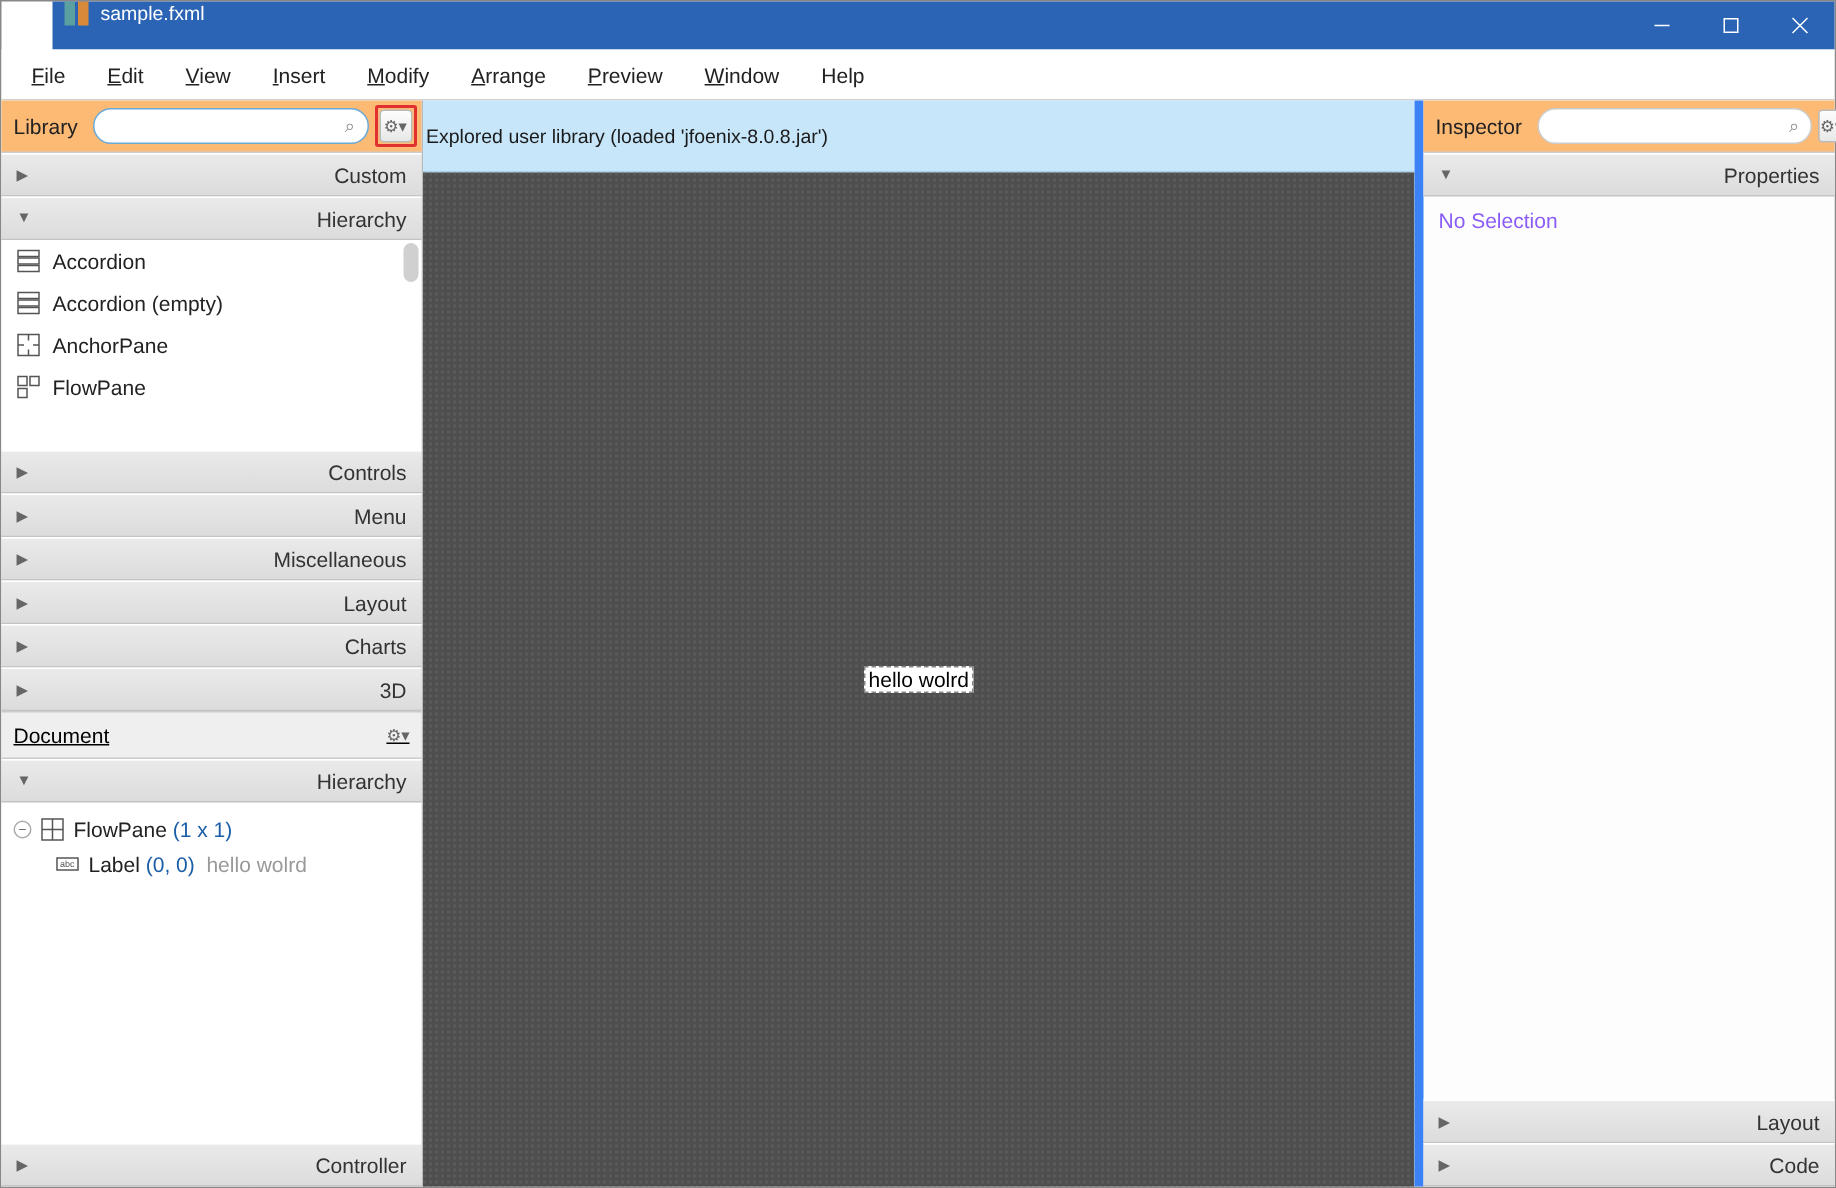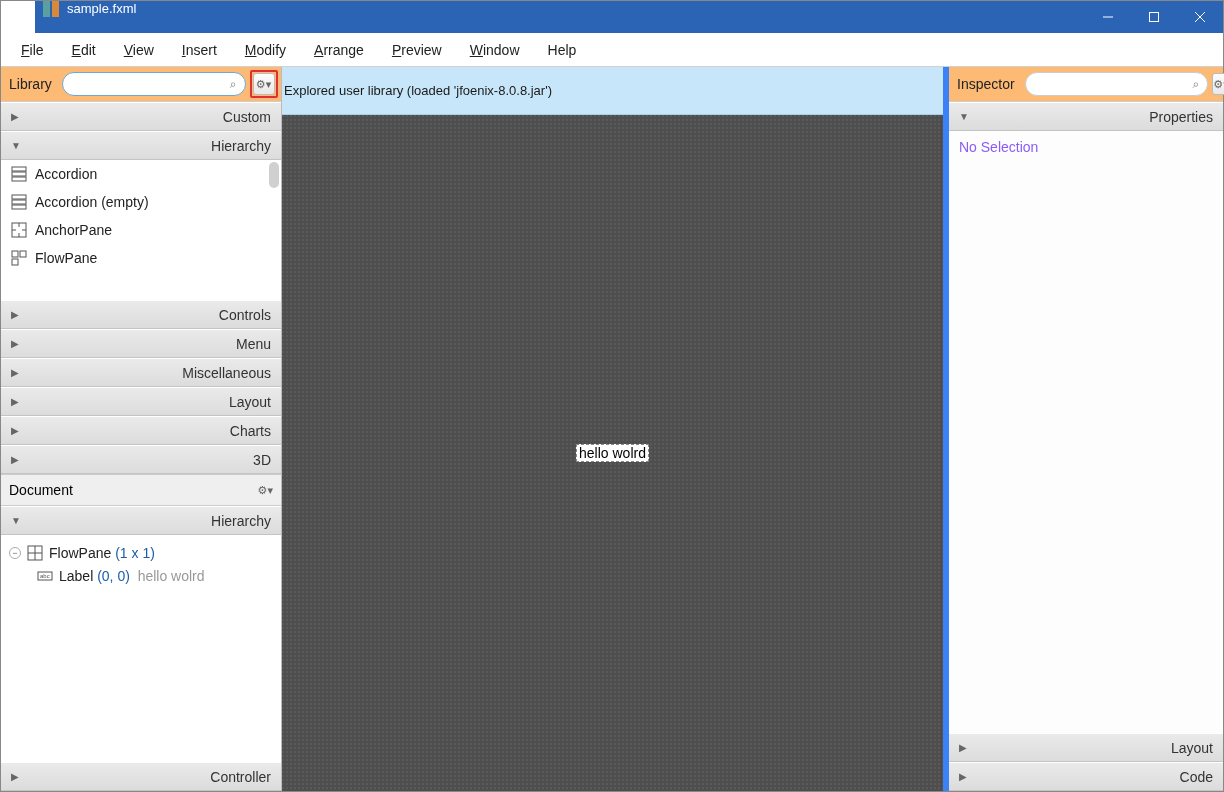--- a/index.html
+++ b/index.html
@@ -40,21 +40,21 @@
   .search{flex:1;margin:0 4px 0 10px;height:24px;border:1px solid #6aa9d8;border-radius:12px;background:#fff;display:flex;align-items:center;padding:0 8px;}
   .search input{flex:1;border:none;outline:none;font-size:12px;background:transparent;}
   .gear-btn{width:22px;height:22px;border:1px solid #bbb;background:linear-gradient(#fdfdfd,#e8e8e8);border-radius:3px;display:flex;align-items:center;justify-content:center;cursor:pointer;}
   .red-box{border:2px solid var(--red-hl);padding:1px;border-radius:2px;}
   .section-hdr{height:29px;background:linear-gradient(#eaeaea,#dcdcdc);border-top:1px solid #fff;border-bottom:1px solid #c4c4c4;display:flex;align-items:center;justify-content:flex-end;padding:0 10px;font-size:14px;color:#333;cursor:pointer;position:relative;}
   .section-hdr .arrow{position:absolute;left:10px;font-size:10px;color:#666;}
   .lib-items{background:#fff;overflow:auto;position:relative;}
   .lib-item{display:flex;align-items:center;height:28px;padding:0 10px;font-size:14px;color:#222;cursor:grab;gap:8px;}
   .ico16{width:16px;height:16px;flex-shrink:0;}
   .scroll-thumb{position:absolute;right:2px;top:2px;width:10px;height:26px;background:#d0d0d0;border-radius:5px;}
-  .doc-top{display:flex;align-items:center;height:32px;padding:0 8px;background:#efefef;border-top:1px solid #ccc;border-bottom:1px solid #ccc;font-size:14px;justify-content:space-between;}
+  .doc-top{display:flex;align-items:center;height:32px;padding:0 8px;background:#efefef;border-top:1px solid #ccc;border-bottom:1px solid #ccc;font-size:14px;justify-content:space-between;text-decoration:underline;}
   .tree{flex:1;background:#fff;padding:6px 8px;font-size:14px;color:#222;overflow:auto;}
   .tree-row{display:flex;align-items:center;height:23px;gap:6px;}
   .tree-row .dim{color:#999;}
   .tree-row .blue{color:var(--accent-txt);}
   .tree-indent{width:22px;}
   .expander{width:12px;height:12px;border:1px solid #aaa;border-radius:6px;display:flex;align-items:center;justify-content:center;font-size:9px;color:#666;cursor:pointer;flex-shrink:0;}
   
   .center{flex:1;display:flex;flex-direction:column;min-width:0;}
   .info-banner{height:48px;background:var(--info-banner);border-bottom:1px solid #a7cfe6;display:flex;align-items:center;padding:0 2px;font-size:13px;color:#1a1a1a;}
   .canvas{flex:1;background:var(--canvas-bg);background-image:radial-gradient(circle at 1px 1px,#5a5a5a 1px,transparent 0);background-size:4px 4px;display:flex;align-items:center;justify-content:center;}

